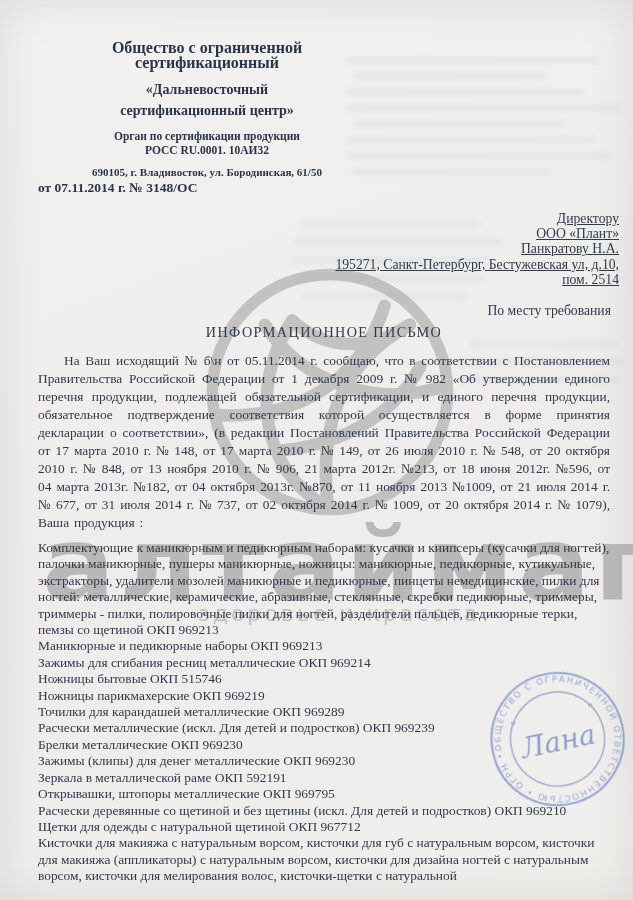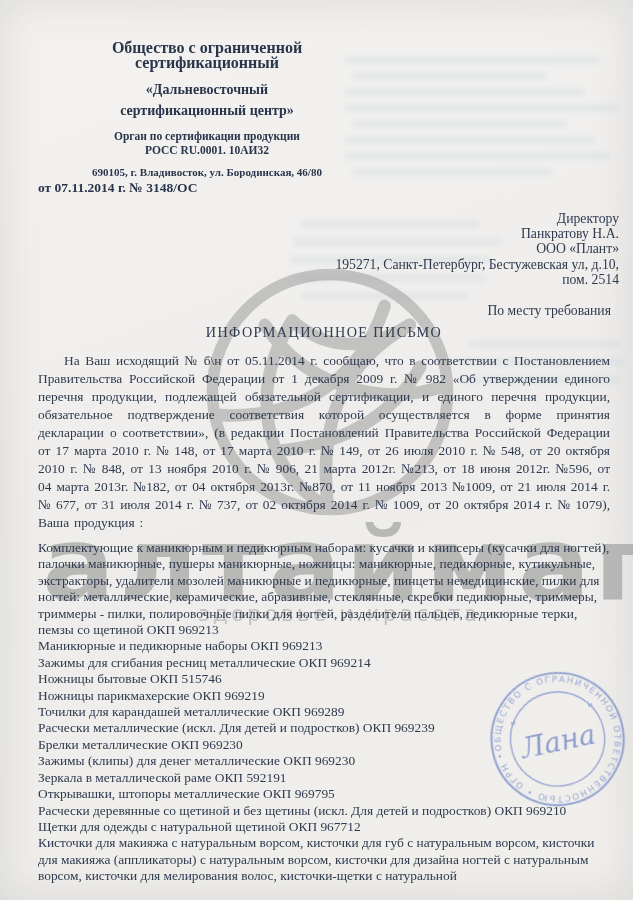--- a/index.html
+++ b/index.html
@@ -32,21 +32,21 @@
   
   .stamp{position:absolute;left:482px;top:663px;z-index:2;transform:rotate(-12deg);opacity:.85;filter:blur(.3px);}
   
   .letterhead{position:absolute;left:42px;top:40px;width:330px;text-align:center;z-index:3;font-weight:bold;color:#29354a;}
   .lh-orgtype{font-size:16px;line-height:15px;}
   .lh-name{font-size:14px;line-height:21px;margin-top:9px;}
   .lh-organ{font-size:11.5px;line-height:14px;margin-top:8px;}
   .lh-address{font-size:11px;margin-top:9px;}
   .ref-line{position:absolute;left:38px;top:180px;font-size:13.5px;font-weight:bold;z-index:3;color:#29354a;}
   
-  .recipient{position:absolute;right:14px;top:211px;width:420px;text-align:right;font-size:13.7px;line-height:15.2px;z-index:3;}
+  .recipient{position:absolute;right:14px;top:211px;width:420px;text-align:right;font-size:13.7px;line-height:15.2px;z-index:3;text-decoration:underline;}
   .place-note{position:absolute;right:22px;top:303px;font-size:13.7px;z-index:3;}
   
   .letter-body{position:absolute;left:38px;top:324px;width:572px;z-index:3;}
   .letter-title{text-align:center;font-size:14.2px;font-weight:500;letter-spacing:1.4px;margin-bottom:11px;}
   .letter-para{text-align:justify;text-indent:26px;font-size:13.4px;line-height:18px;word-spacing:1.5px;}
   .products{margin-top:8px;font-size:13.4px;line-height:16.4px;}
   .products > div{margin:0;}
 </style>
 </head>
 <body>
@@ -113,29 +113,29 @@
       <div>сертификационный</div>
     </div>
     <div class="lh-name">
       <div>«Дальневосточный</div>
       <div>сертификационный центр»</div>
     </div>
     <div class="lh-organ">
       <div>Орган по сертификации продукции</div>
       <div>РОСС RU.0001. 10АИ32</div>
     </div>
-    <div class="lh-address">690105, г. Владивосток, ул. Бородинская, 46/80</div>
+    <div class="lh-address">690105, г. Владивосток, ул. Бородинская, 61/50</div>
   </div>
 
   <div class="ref-line">от 07.11.2014 г. №  3148/ОС</div>
 
   <div class="recipient">
     <div>Директору</div>
+    <div>ООО «Плант»</div>
     <div>Панкратову Н.А.</div>
-    <div>ООО «Плант»</div>
     <div>195271, Санкт-Петербург, Бестужевская ул, д.10,</div>
     <div>пом. 2514</div>
   </div>
   <div class="place-note">По месту требования</div>
 
   <div class="letter-body">
     <div class="letter-title">ИНФОРМАЦИОННОЕ ПИСЬМО</div>
     <div class="letter-para">На Ваш исходящий № б\н от 05.11.2014 г. сообщаю, что в соответствии с Постановлением Правительства Российской Федерации от 1 декабря 2009 г. № 982 «Об утверждении единого перечня продукции, подлежащей обязательной сертификации, и единого перечня продукции, обязательное подтверждение соответствия которой осуществляется в форме принятия декларации о соответствии», (в редакции Постановлений Правительства Российской Федерации от 17 марта 2010 г. № 148, от 17 марта 2010 г. № 149, от 26 июля 2010 г. № 548, от 20 октября 2010 г. № 848, от 13 ноября 2010 г. № 906, 21 марта 2012г. №213, от 18 июня 2012г. №596, от 04 марта 2013г. №182, от 04 октября 2013г. №870, от 11 ноября 2013 №1009, от 21 июля 2014 г. № 677, от 31 июля 2014 г. № 737, от 02 октября 2014 г. № 1009, от 20 октября 2014 г. № 1079), Ваша продукция :</div>
     <div class="products">
       <div>Комплектующие к маникюрным и педикюрным наборам: кусачки и книпсеры (кусачки для ногтей), палочки маникюрные, пушеры маникюрные, ножницы: маникюрные, педикюрные, кутикульные, экстракторы, удалители мозолей маникюрные и педикюрные, пинцеты немедицинские, пилки для ногтей: металлические, керамические, абразивные, стеклянные, скребки педикюрные, триммеры, триммеры - пилки, полировочные пилки для ногтей, разделители пальцев, педикюрные терки, пемзы со щетиной ОКП 969213</div>

